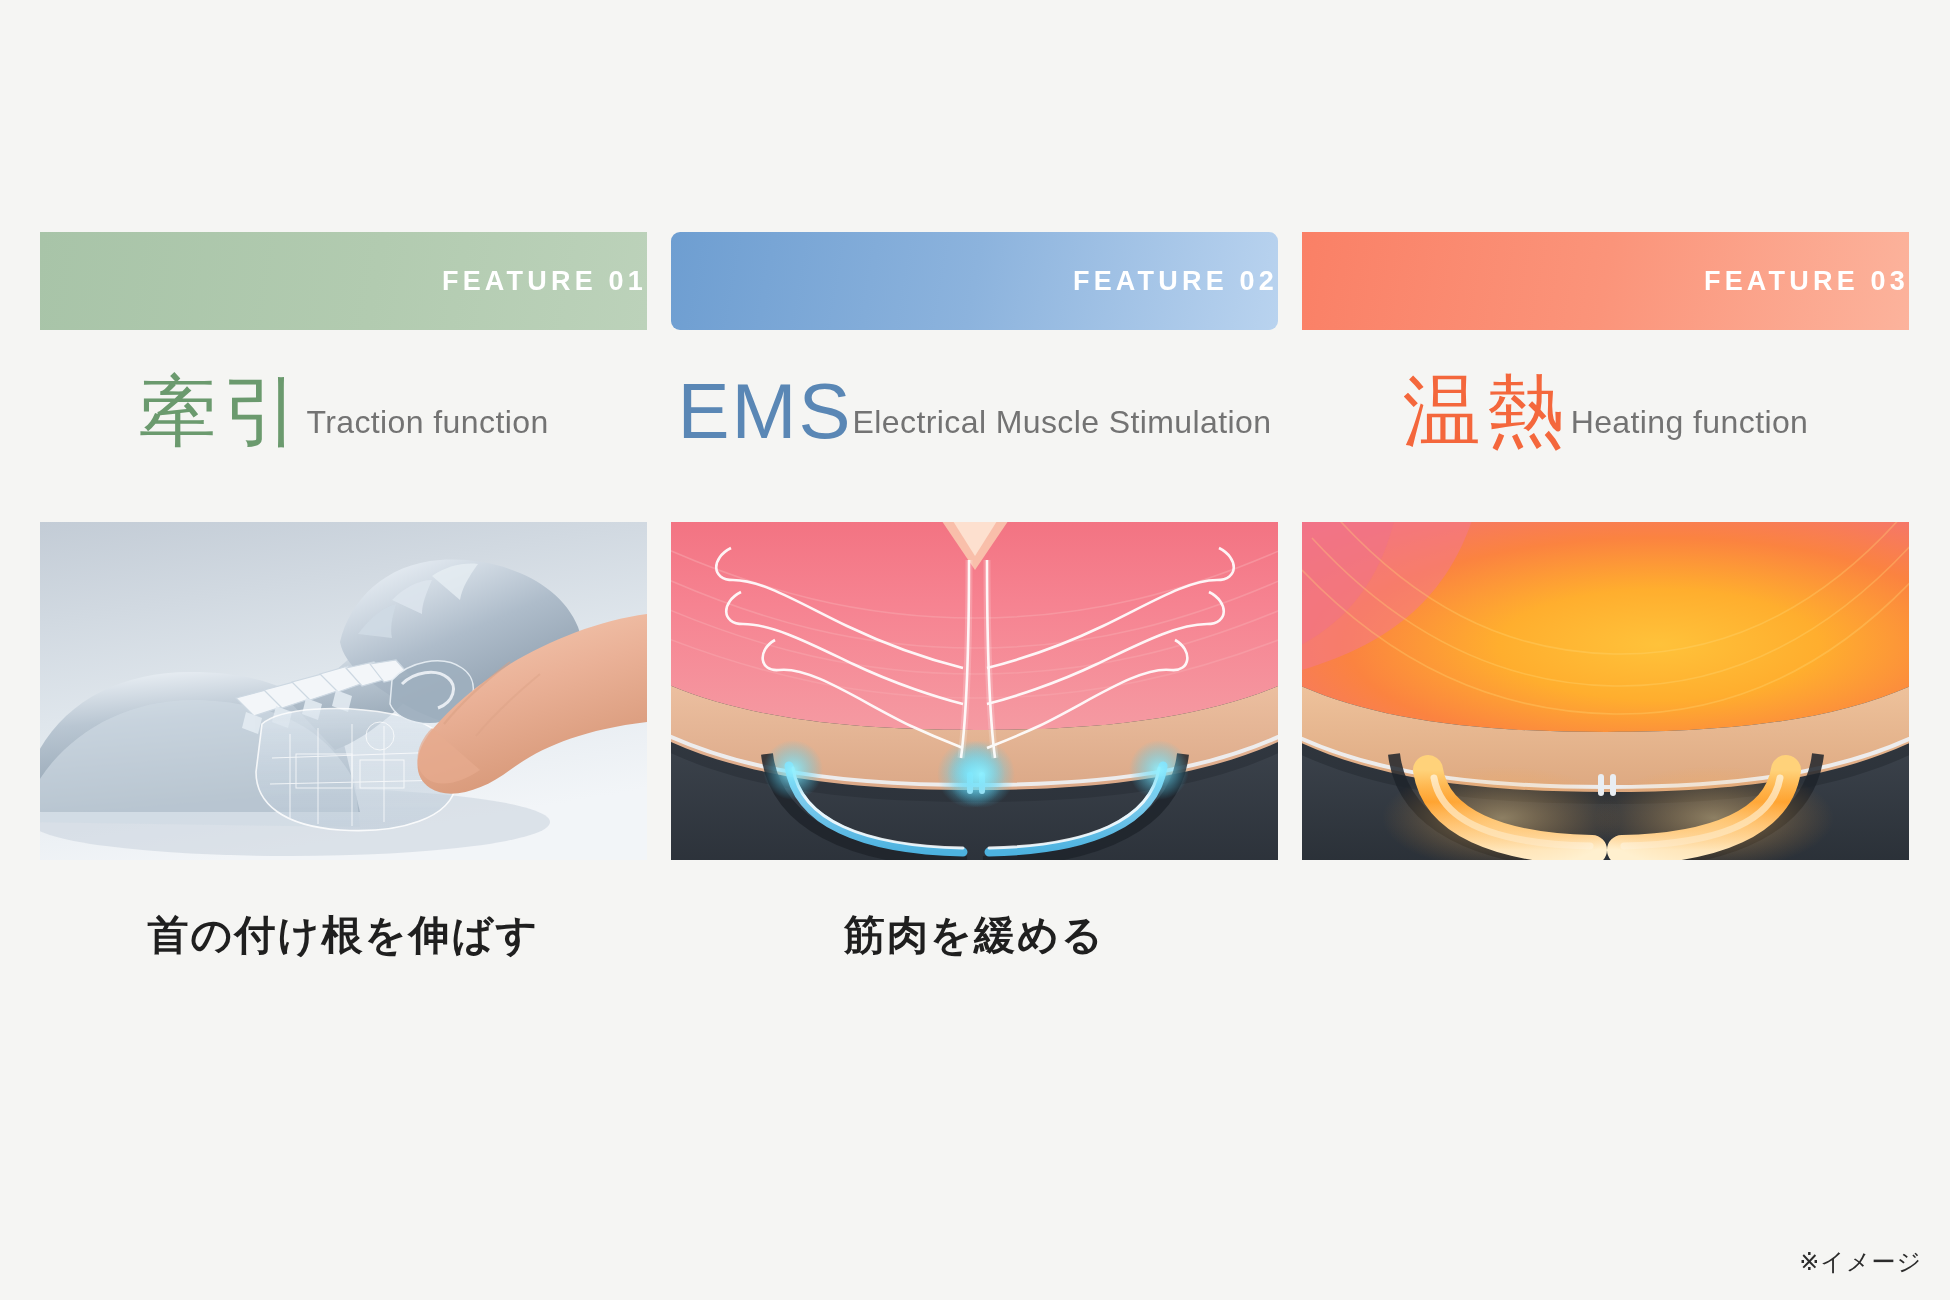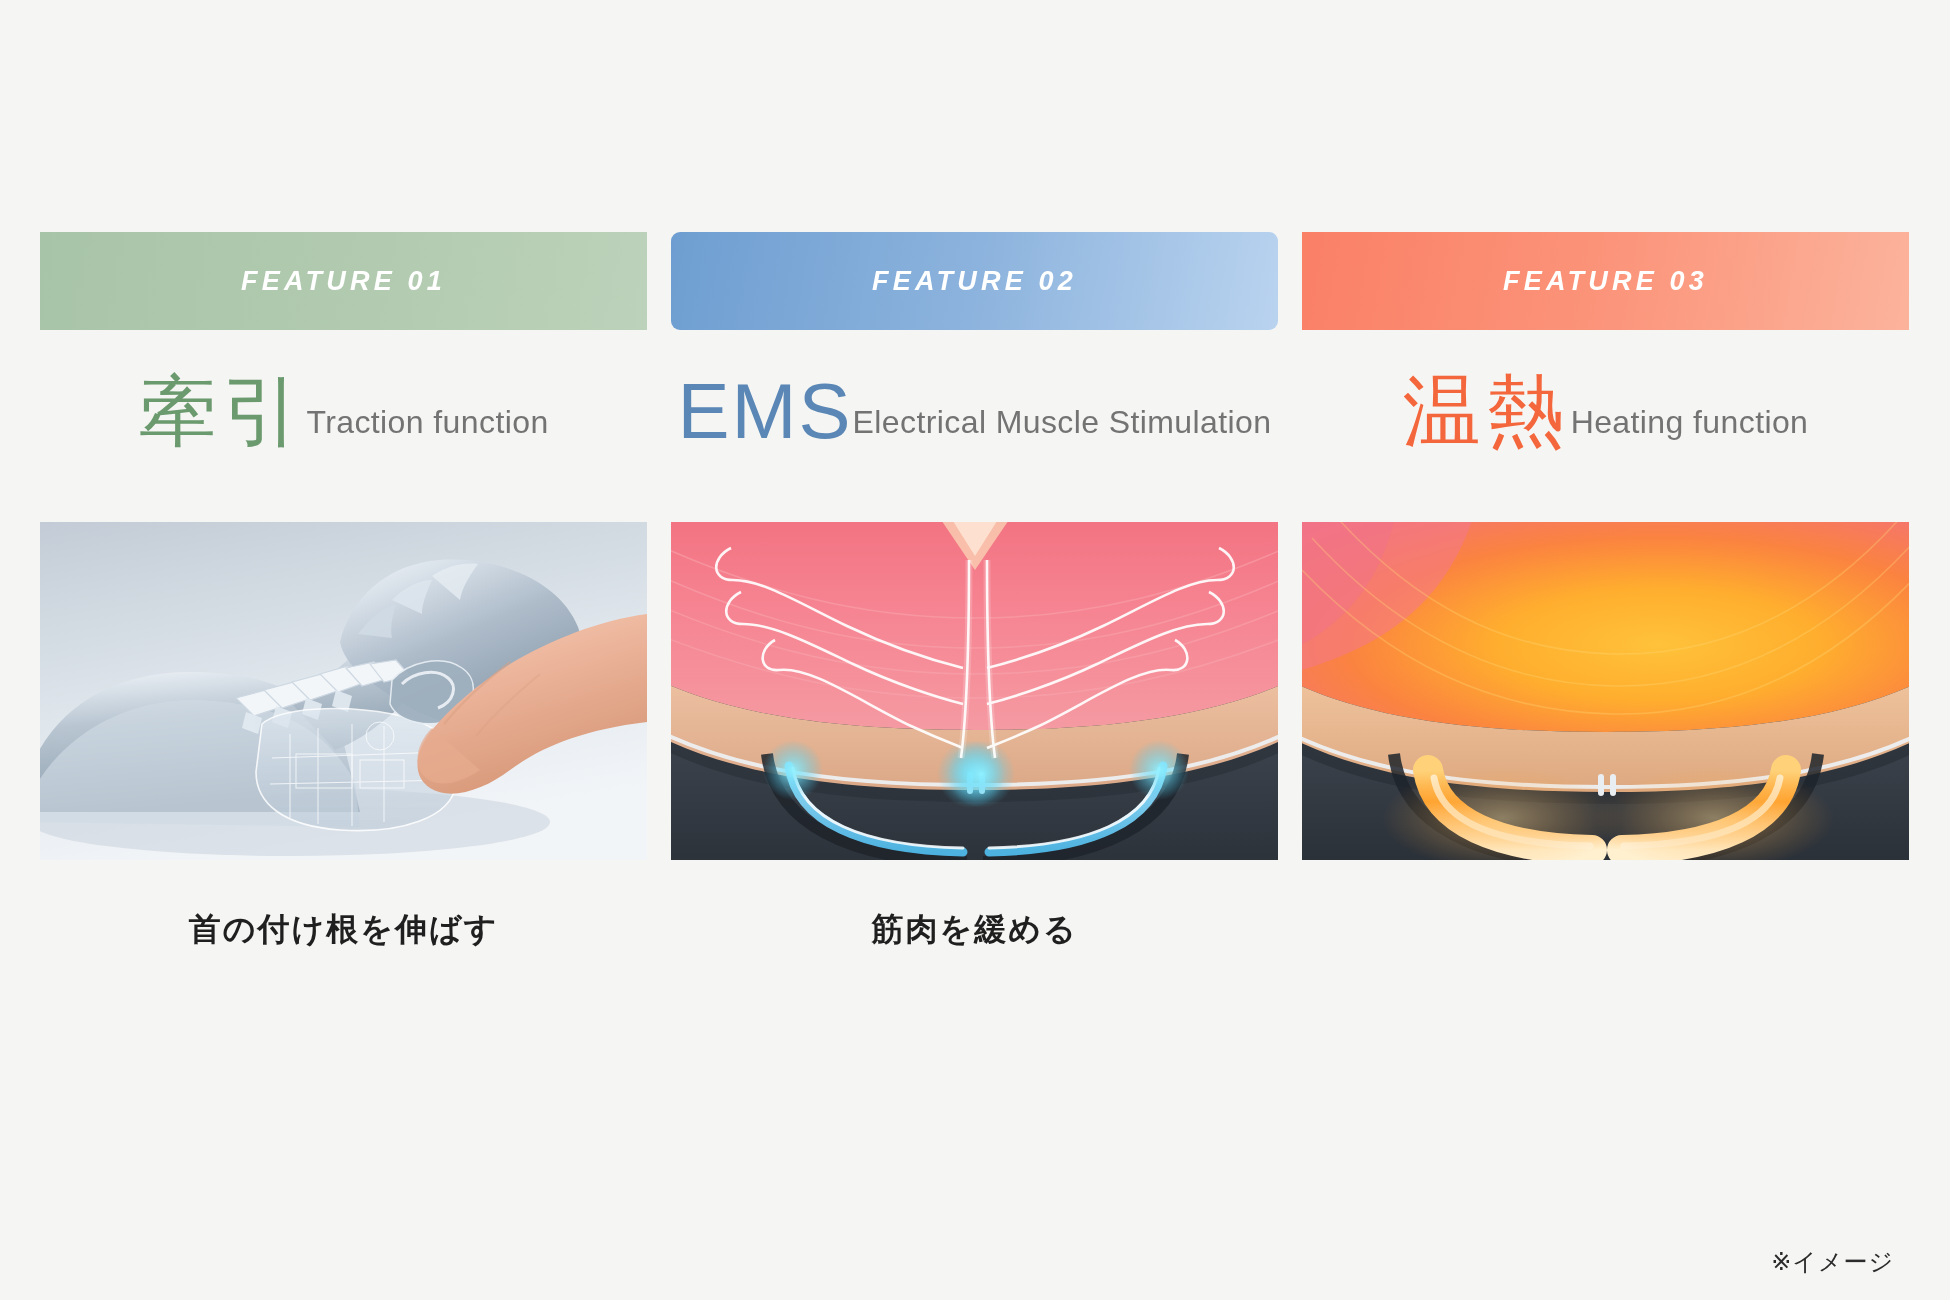--- a/index.html
+++ b/index.html
@@ -30,22 +30,21 @@
     flex-direction: column;
     align-items: center;
   }
 
   
   .banner {
     width: 100%;
     height: 98px;
     display: flex;
     align-items: center;
-    justify-content: center;
-    font-style: italic;
+    justify-content: flex-end;
   }
   .banner-label {
     color: #ffffff;
     font-size: 27px;
     letter-spacing: 4.2px;
     font-weight: 600;
   }
 
   
   .title-block {
@@ -85,30 +84,30 @@
     height: 338px;
     overflow: hidden;
     position: relative;
     background: #e8ecef;
   }
   .photo svg { display: block; width: 100%; height: 100%; }
 
   
   .caption {
     margin-top: 48px;
-    font-size: 32px;
+    font-size: 41px;
     color: #1f1f1f;
     font-weight: 700;
     letter-spacing: 2px;
     white-space: nowrap;
   }
 
   .note {
     position: absolute;
-    right: 56px;
+    right: 28px;
     bottom: 22px;
     font-size: 24px;
     color: #2b2b2b;
     letter-spacing: 1px;
   }
 </style>
 </head>
 <body>
 
 <div class="features-grid">

